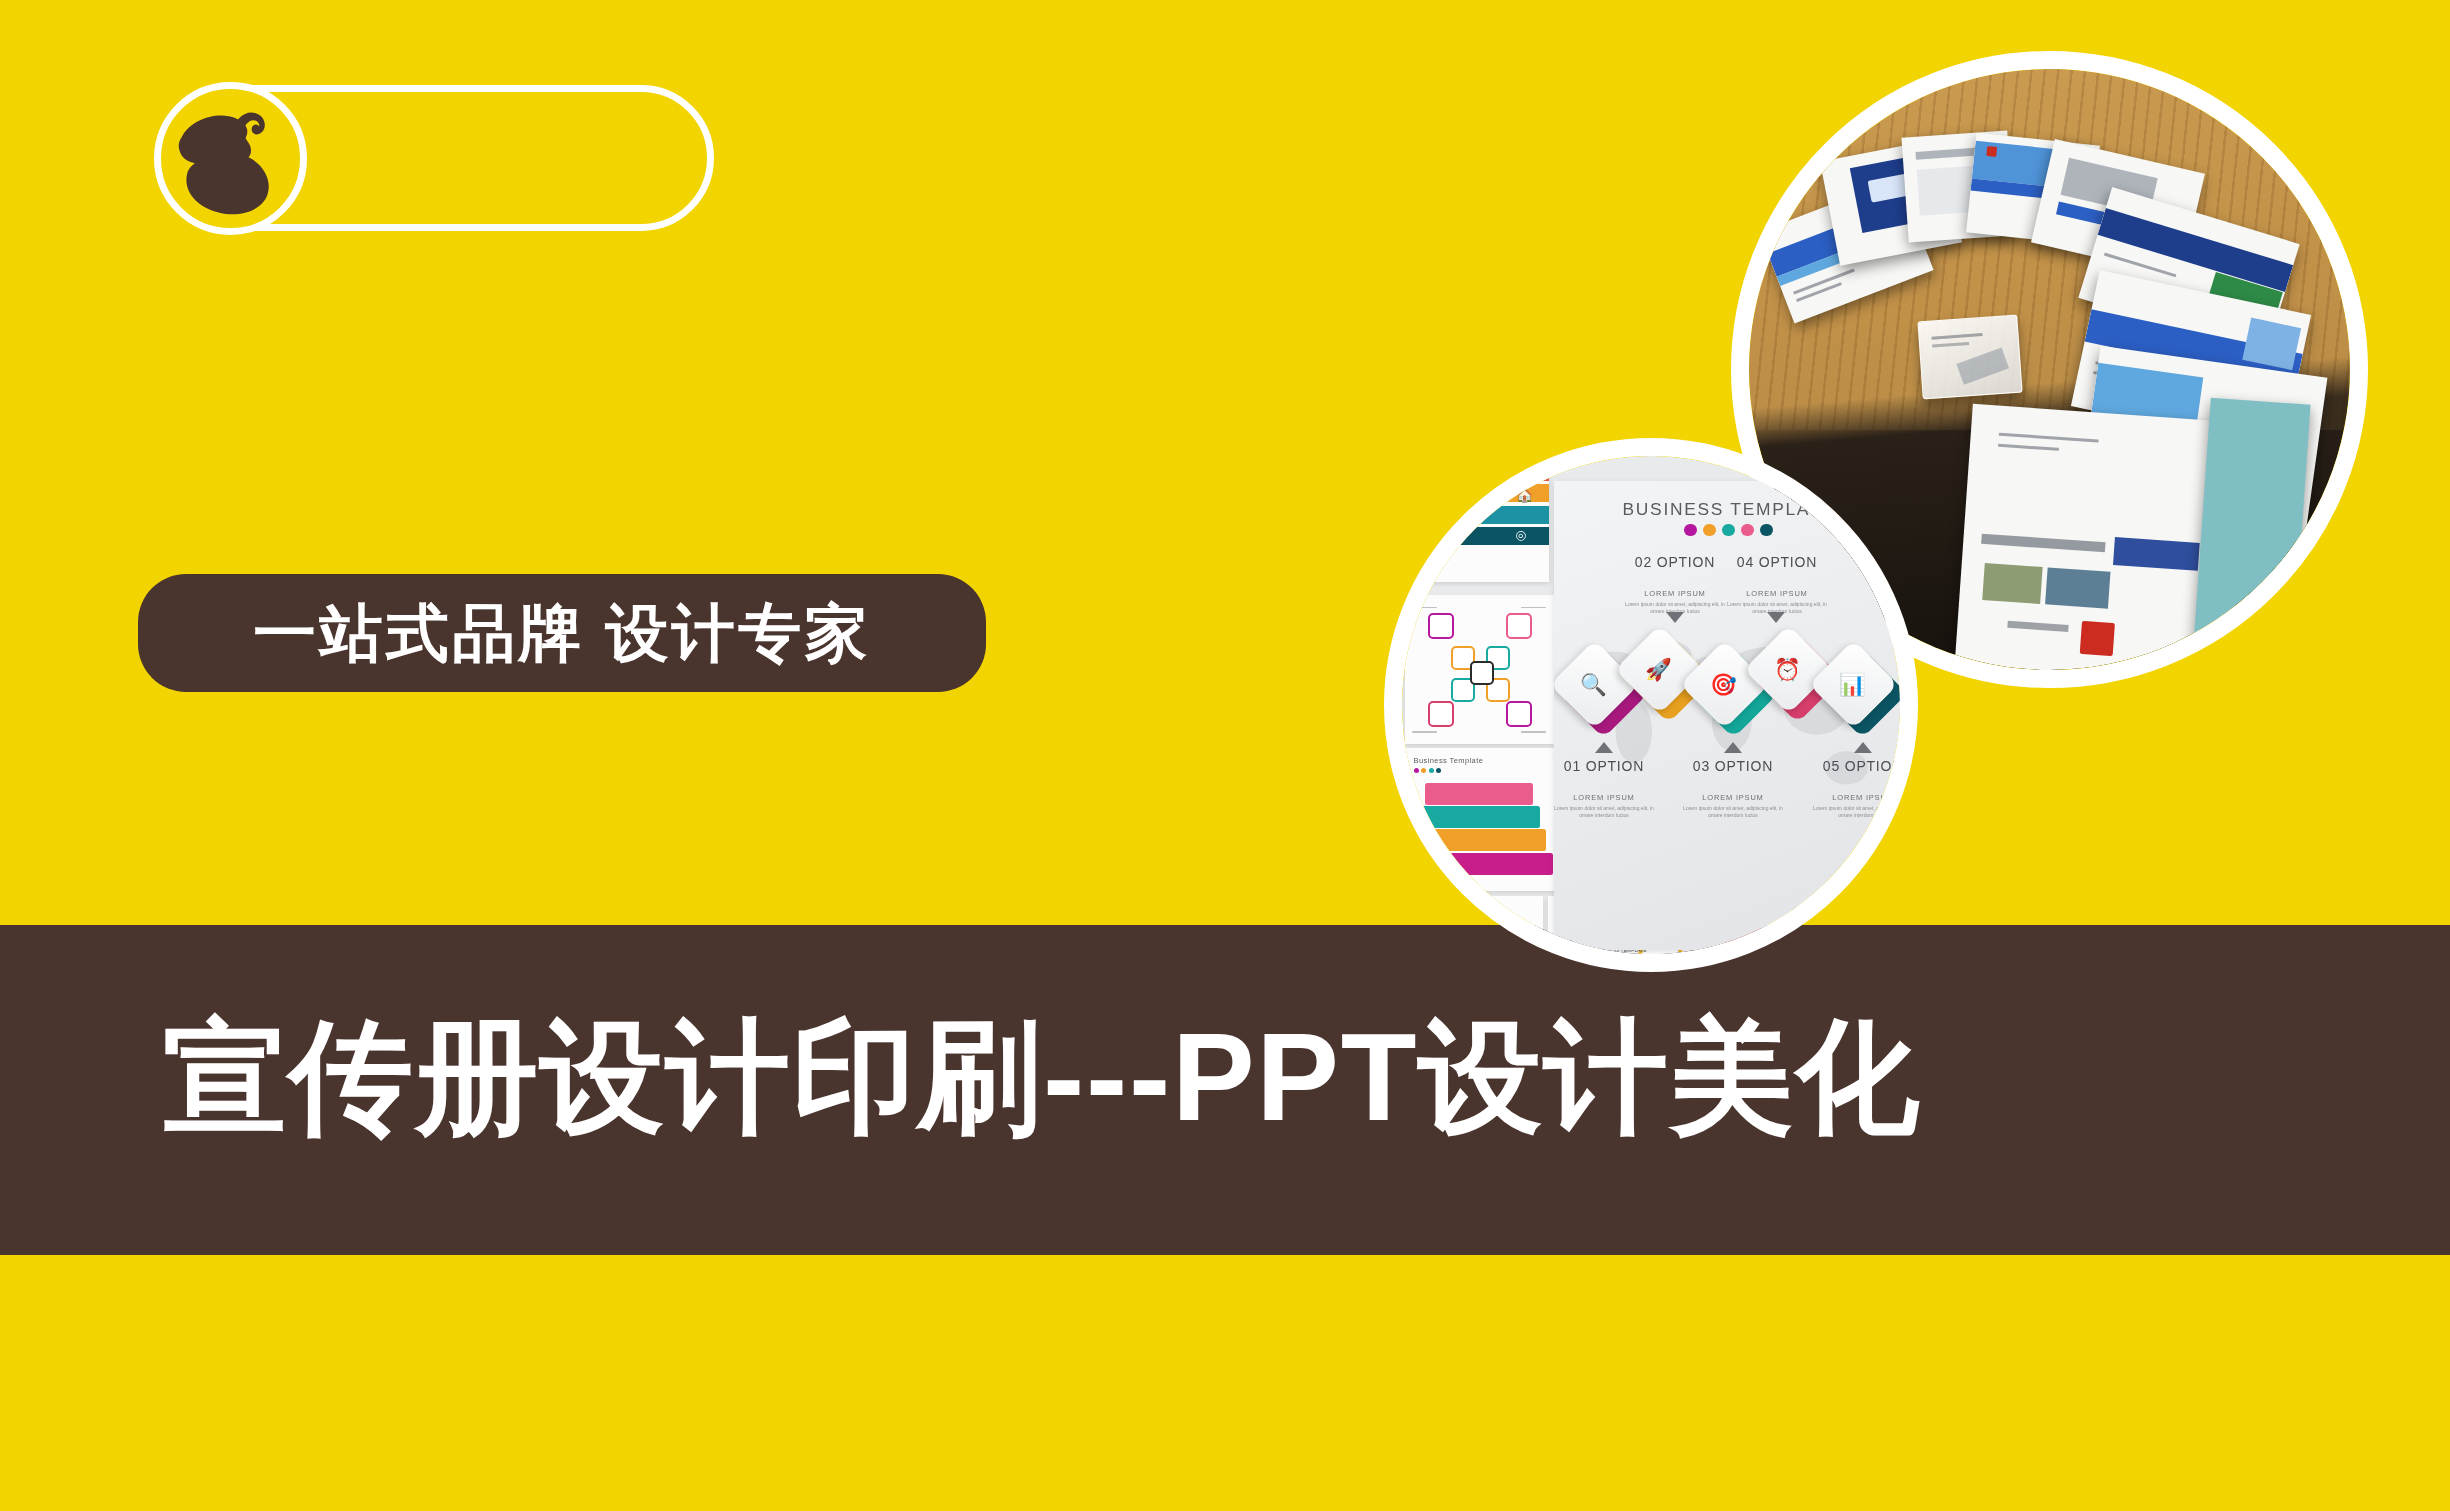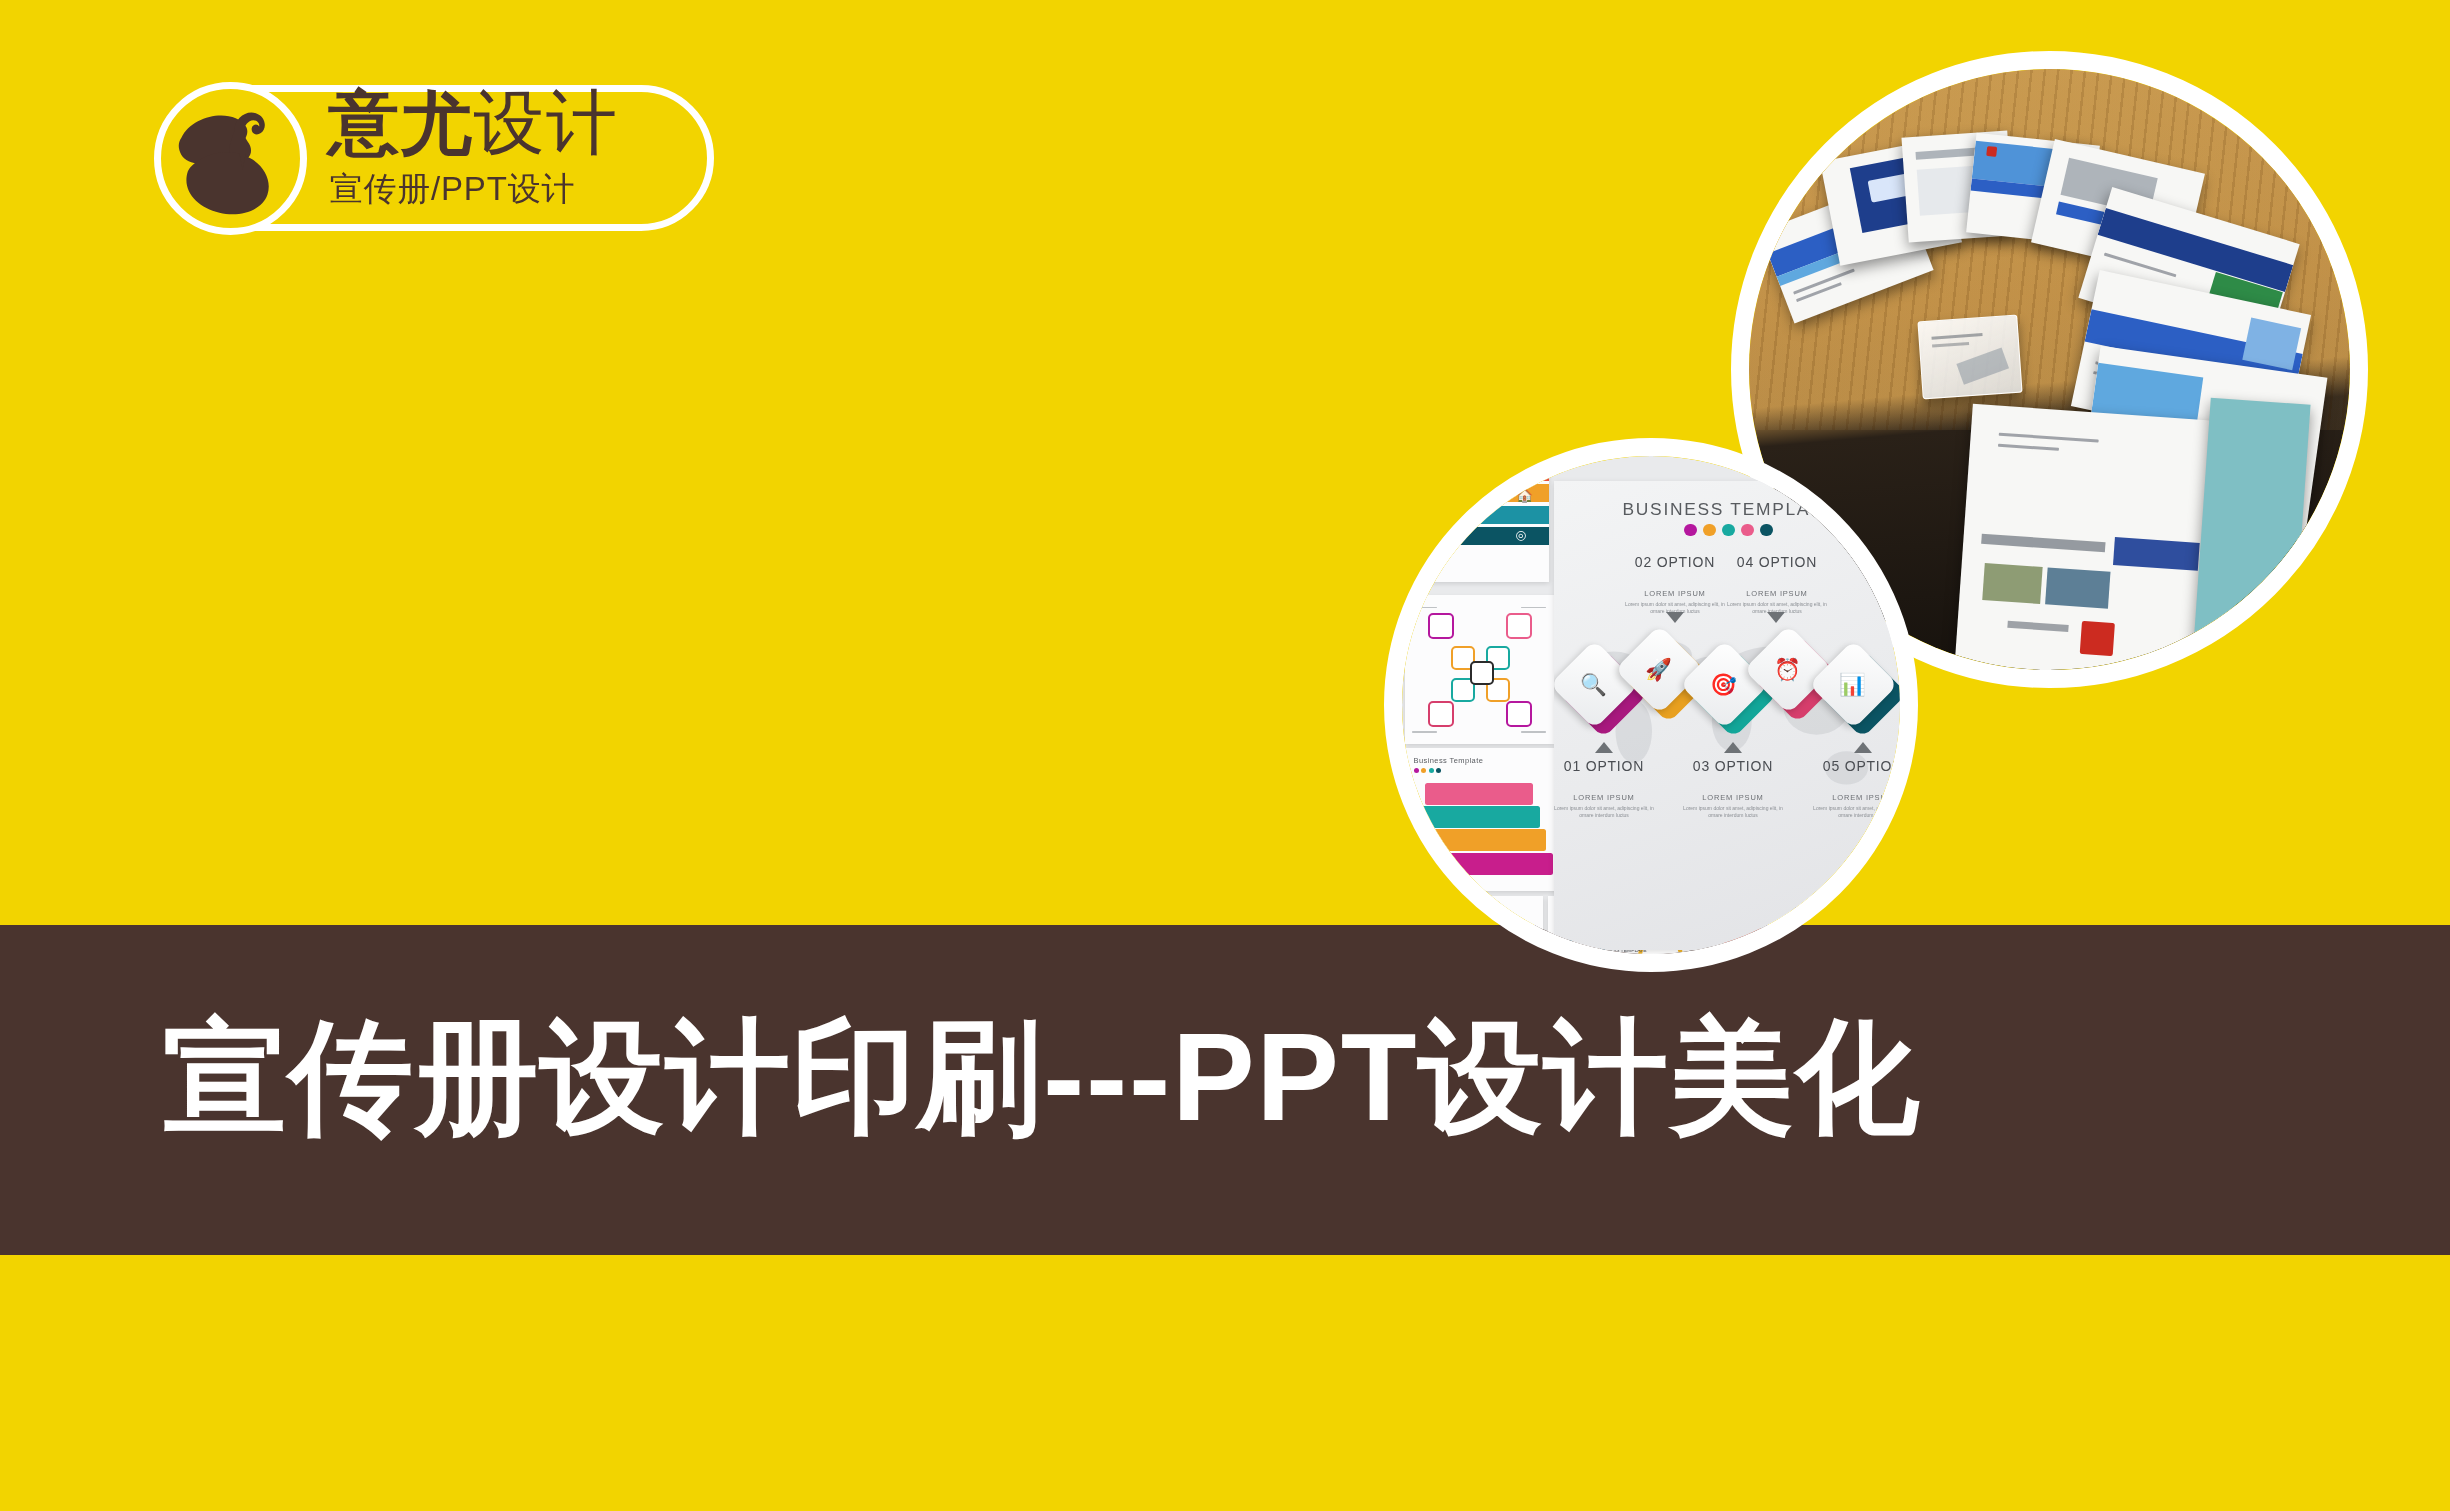--- a/index.html
+++ b/index.html
@@ -479,26 +479,23 @@
   <div class="logo-lockup"></div>
   <div class="logo-mark-ring"></div>
   <svg class="logo-mark" viewBox="0 0 164 164">
     <g fill="#4A342E">
       <path d="M22 58 C36 28 86 22 100 44 C106 54 96 66 78 78 C56 92 30 92 22 78 C18 70 18 64 22 58 Z"></path>
       <path d="M86 50 C86 34 100 24 112 28 C124 32 126 46 118 52 C112 56 106 52 107 46 C108 41 114 40 116 44 C117 38 110 34 104 38 C96 43 96 54 102 62 C110 72 106 84 94 86 C84 88 78 80 80 70 C81 62 84 56 86 50 Z"></path>
       <path d="M30 98 C40 80 72 70 96 78 C120 86 132 108 126 126 C119 146 92 154 68 148 C42 142 22 122 30 98 Z"></path>
       <path d="M92 76 L100 76 L96 96 Z"></path>
     </g>
   </svg>
-  <div class="logo-text-wrap">
-    <div class="logo-name">
-      <span class="bold">意尤</span><span class="thin">设计</span>
-    </div>
-    <div class="logo-sub">宣传册/PPT设计</div>
+
+
+  <div class="tagline-pill">
+    <span class="tagline-text">一站式品牌  设计专家</span>
   </div>
 
-
-
   <div class="band-headline">宣传册设计印刷---PPT设计美化</div>
 
 
 </div>
 
 
 </body></html>

